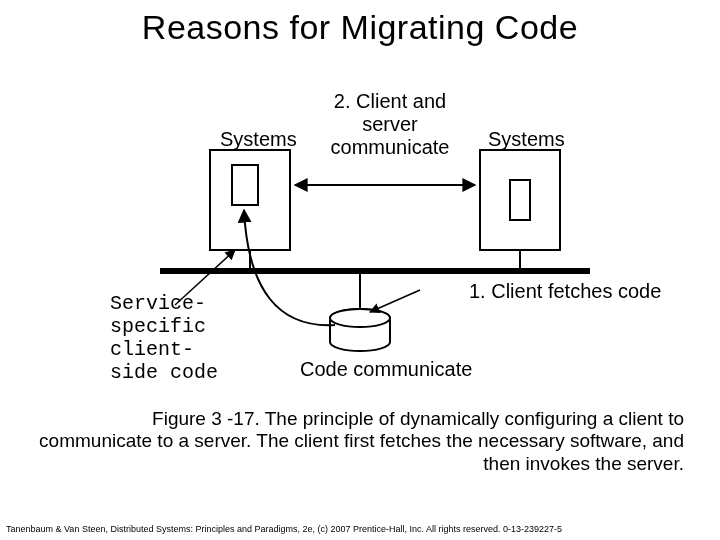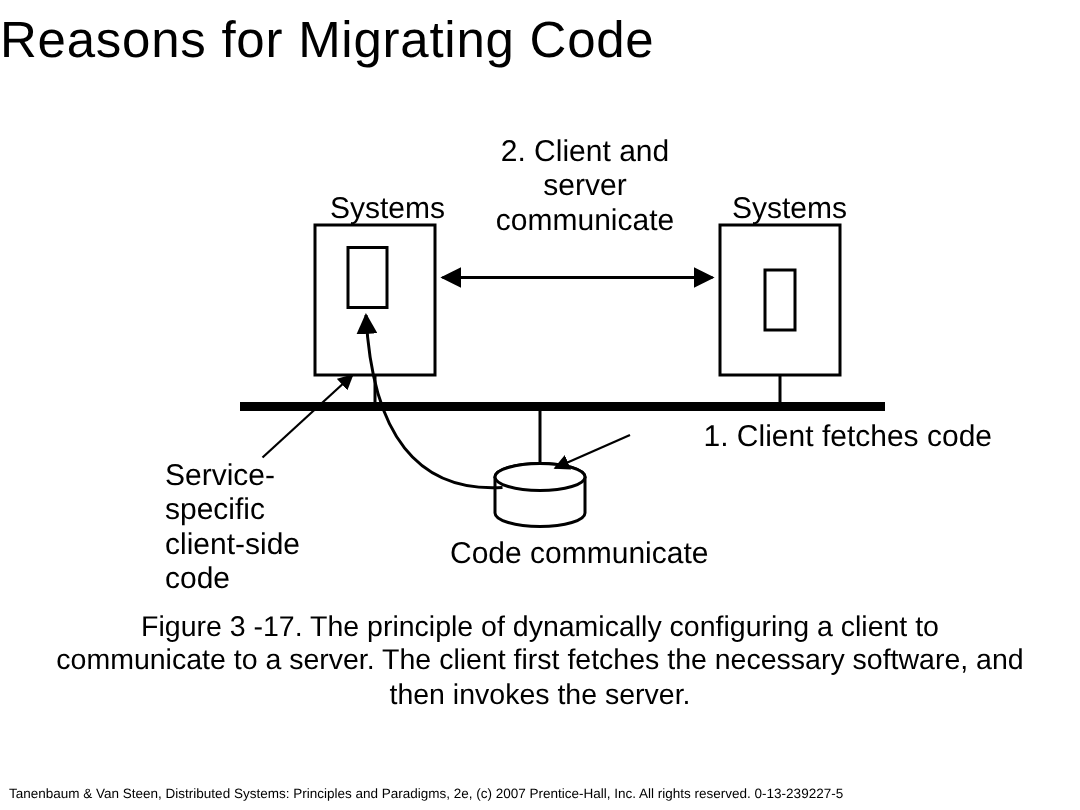--- a/index.html
+++ b/index.html
@@ -11,20 +11,21 @@
     font-family: Arial, Helvetica, sans-serif;
     color: #000;
     overflow: hidden;
     position: relative;
   }
   .title {
     position: absolute;
     top: 8px;
     left: 0;
     width: 720px;
+    text-align: center;
     font-size: 34px;
     font-weight: 400;
     letter-spacing: 0.5px;
   }
   .diagram {
     position: absolute;
     top: 80px;
     left: 110px;
     width: 500px;
     height: 310px;
@@ -35,21 +36,21 @@
     line-height: 1.15;
     color: #000;
     white-space: nowrap;
   }
   .lbl.center { text-align: center; }
   .caption {
     position: absolute;
     top: 408px;
     left: 36px;
     width: 648px;
-    text-align: center;
+    text-align: right;
     font-size: 19px;
     line-height: 1.18;
   }
   .credit {
     position: absolute;
     bottom: 6px;
     left: 6px;
     font-size: 9px;
     color: #000;
   }
@@ -98,20 +99,20 @@
 
     <line x1="65" y1="225" x2="125" y2="170" stroke="#000" stroke-width="1.5" marker-end="url(#ah)"></line>
   </svg>
 
   
   <div class="lbl" style="left:110px; top:48px;">Systems</div>
   <div class="lbl" style="left:378px; top:48px;">Systems</div>
   <div class="lbl center" style="left:200px; top:10px; width:160px; white-space:normal;">2. Client and server
 communicate</div>
   <div class="lbl" style="left:315px; top:200px;margin-left:44px;">1. Client fetches code</div>
-  <div class="lbl" style="left:0px; top:226px; white-space:normal; width:120px;">Service-specific
+  <div class="lbl" style="left:0px; top:212px; white-space:normal; width:120px;font-family:Liberation Mono, monospace;">Service-specific
 client-side code</div>
   <div class="lbl center" style="left:190px; top:278px; width:120px;">Code communicate</div>
 </div>
 
 <div class="caption">Figure 3 -17. The principle of dynamically configuring a client to communicate to a server. The client first fetches the necessary software, and then invokes the server.</div>
 
 <div class="credit">Tanenbaum &amp; Van Steen, Distributed Systems: Principles and Paradigms, 2e, (c) 2007 Prentice-Hall, Inc. All rights reserved. 0-13-239227-5</div>
 
 </body></html>

